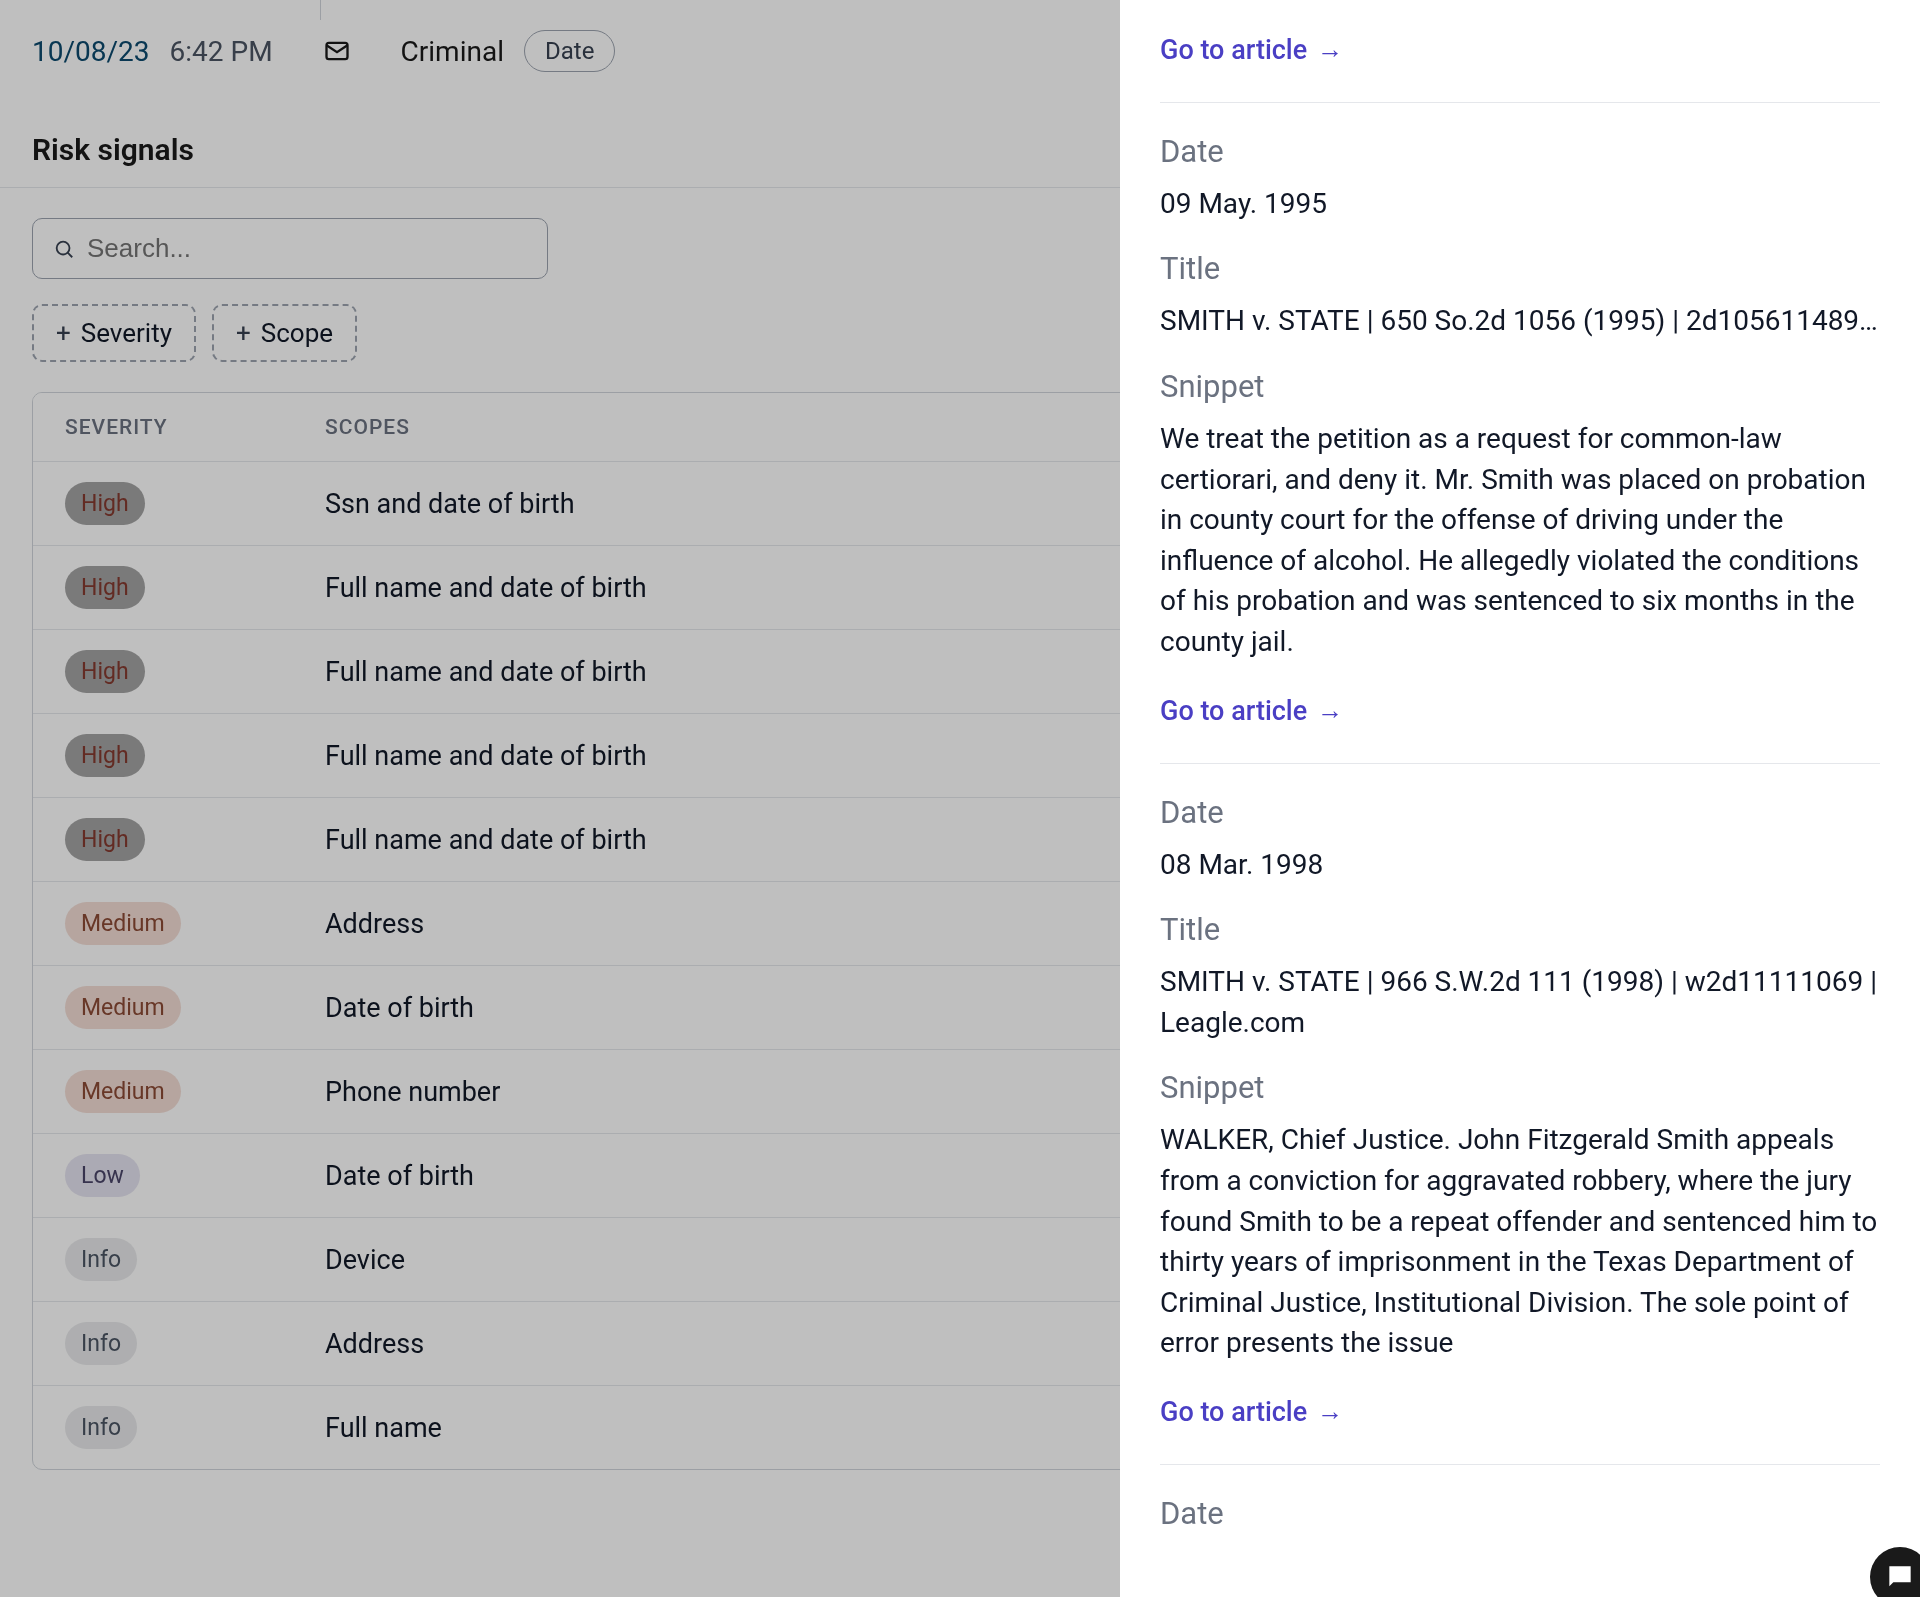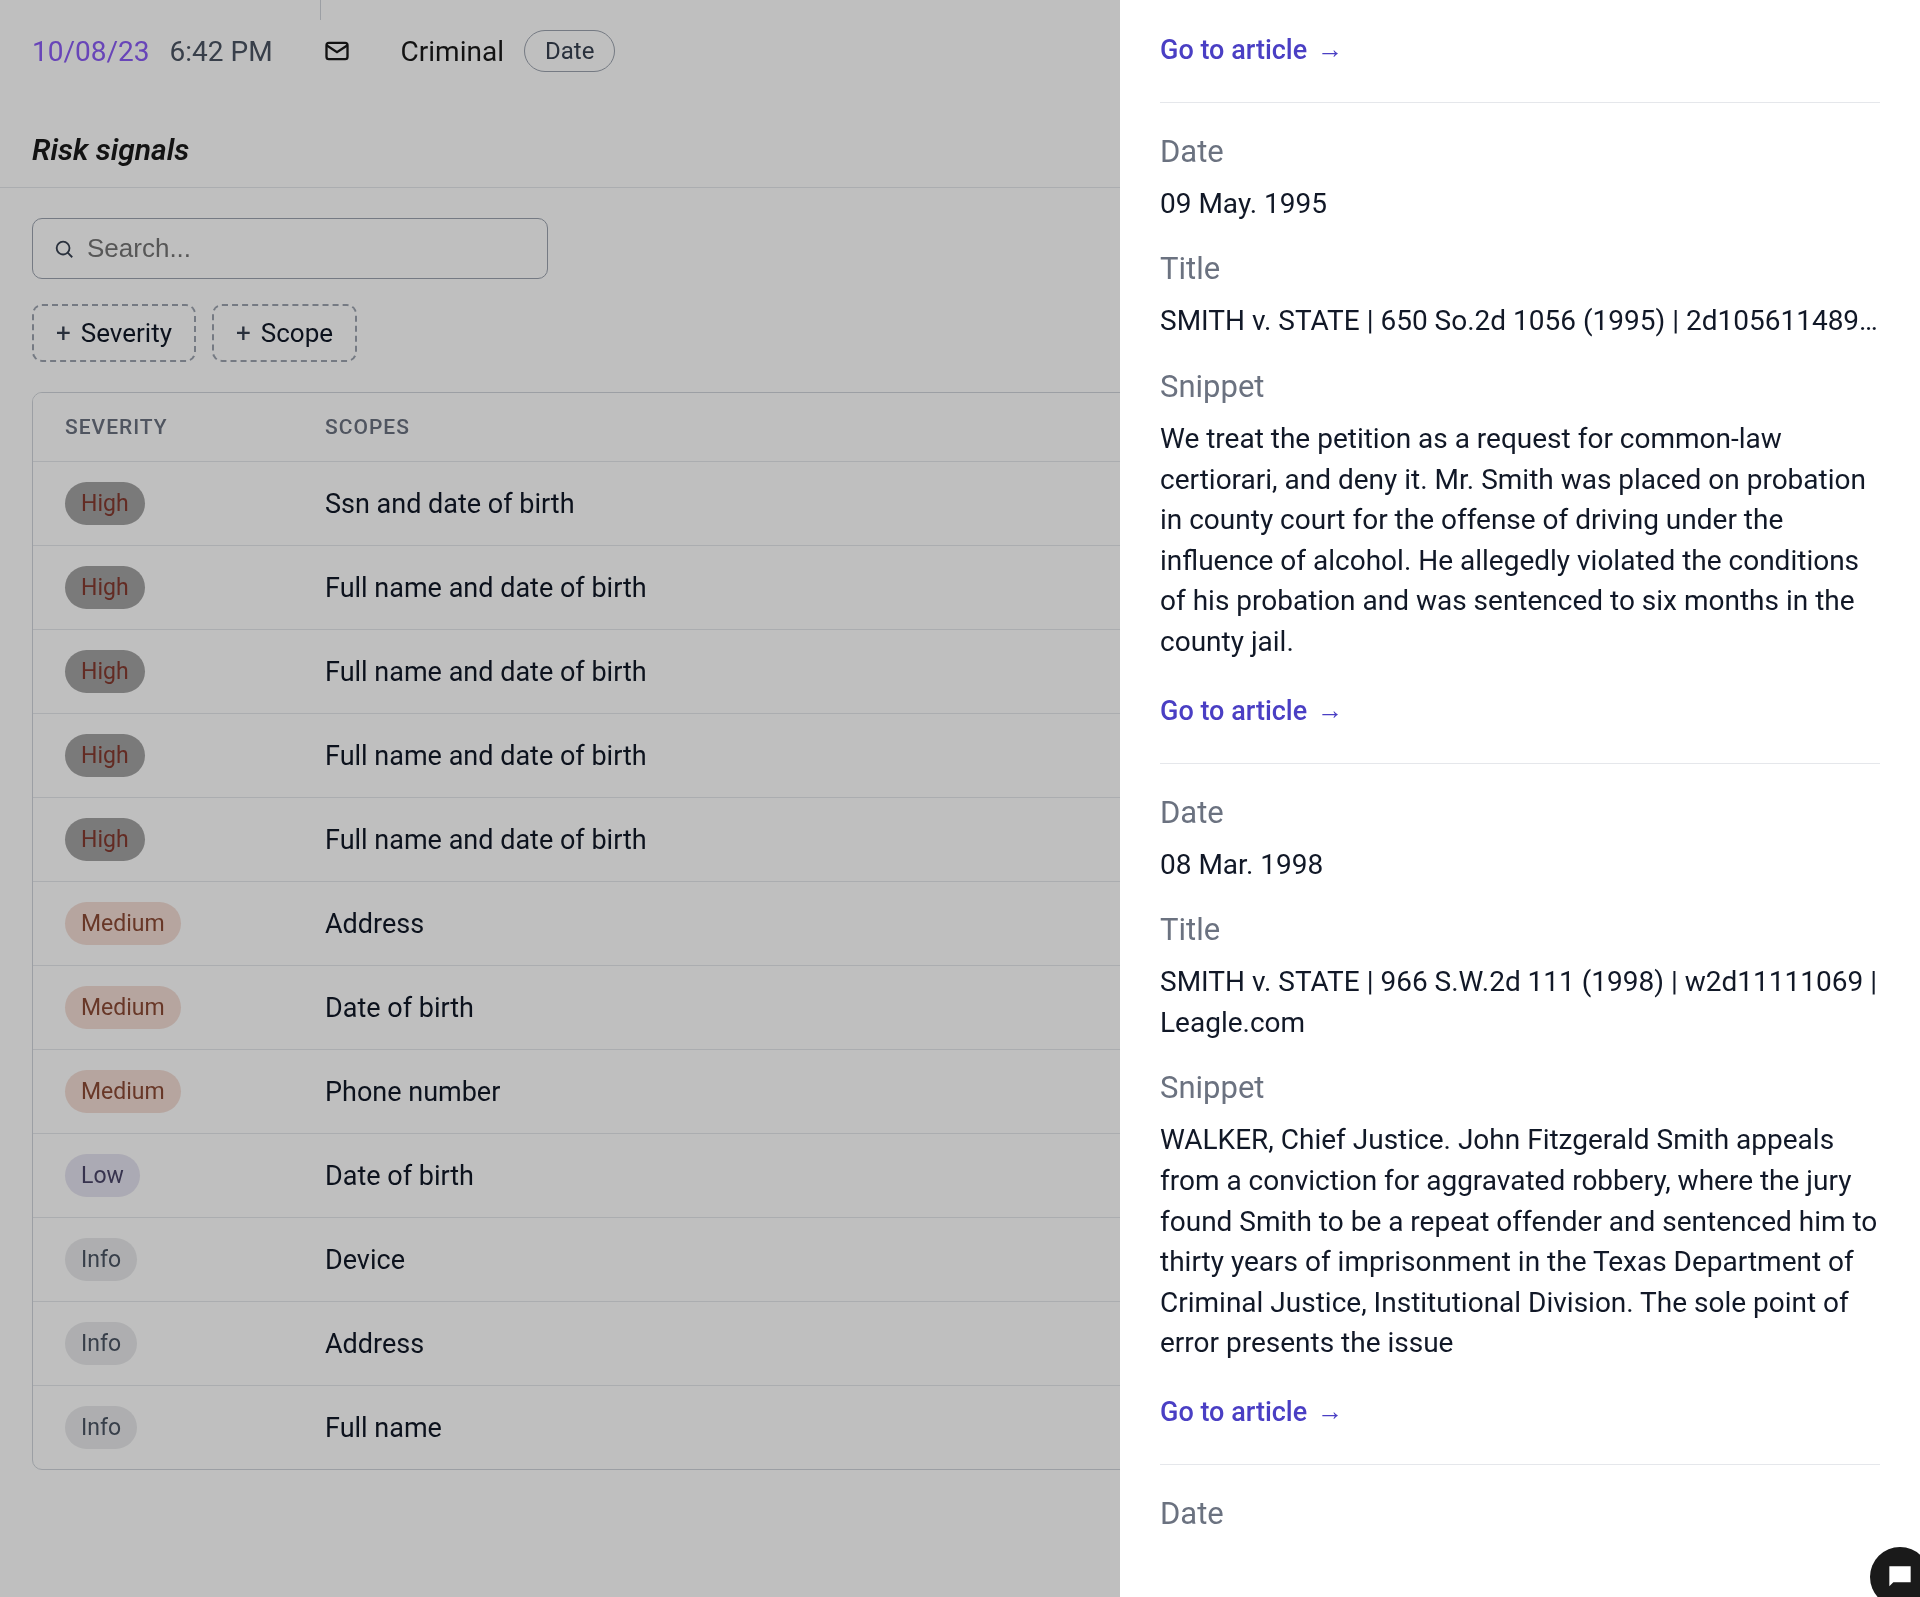--- a/index.html
+++ b/index.html
@@ -31,21 +31,21 @@
       bottom: 0;
       padding: 0;
     }
     .top-row {
       display: flex;
       align-items: center;
       gap: 20px;
       padding: 30px 32px 30px 32px;
     }
     .top-row .date {
-      color: #8b5cf6;
+      color: #0c4a6e;
       font-size: 28px;
     }
     .top-row .time {
       color: #4b5563;
       font-size: 28px;
     }
     .top-row .mail-icon {
       width: 28px;
       height: 28px;
       display: inline-flex;
@@ -81,21 +81,20 @@
       position: absolute;
       left: 320px;
       top: -10px;
     }
     .section-title {
       font-size: 30px;
       font-weight: 600;
       padding: 30px 32px 20px 32px;
       border-bottom: 1px solid #e5e7eb;
       margin-bottom: 30px;
-      font-style: italic;
     }
     .search-box {
       margin: 0 32px 25px 32px;
       width: 516px;
       display: flex;
       align-items: center;
       gap: 12px;
       padding: 14px 20px;
       border: 1.5px solid #9ca3af;
       border-radius: 10px;

